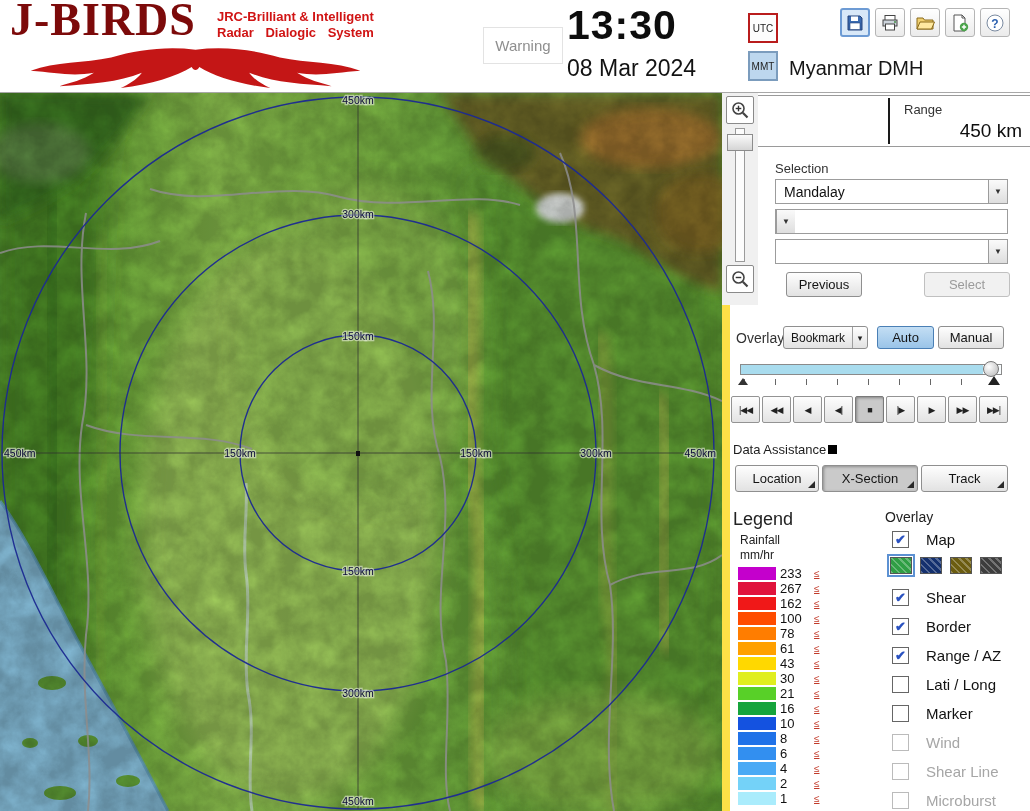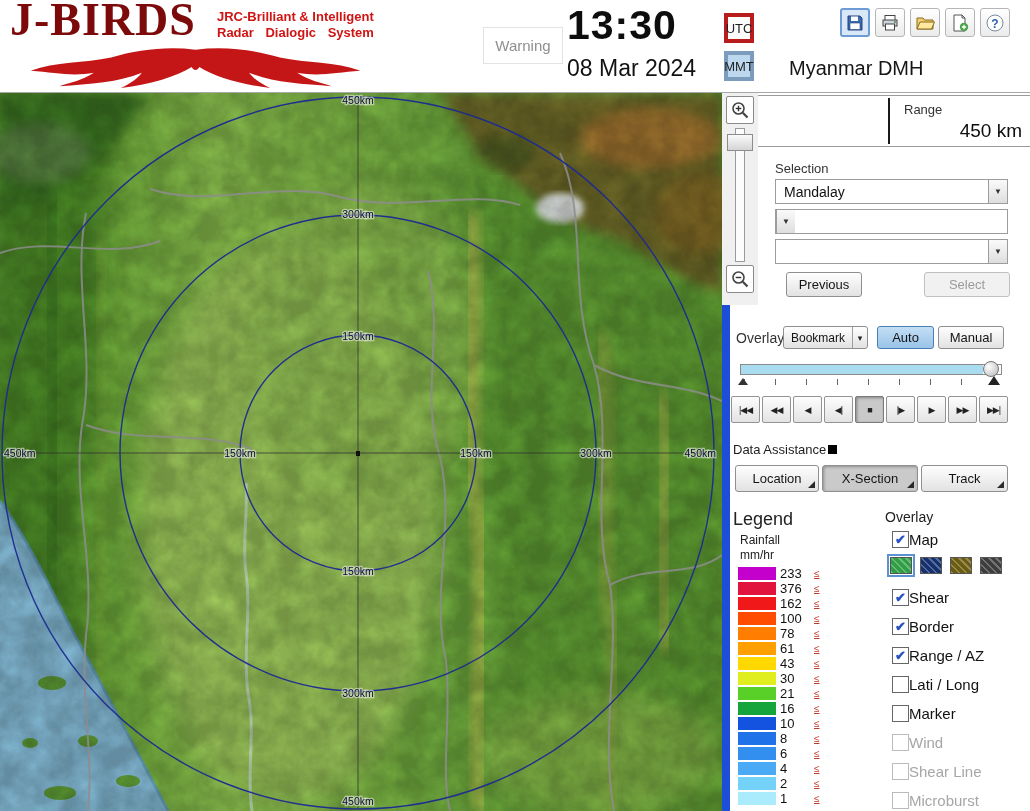--- a/index.html
+++ b/index.html
@@ -1,29 +1,29 @@
 <!DOCTYPE html>
 <html><head>
 <meta charset="utf-8">
 <style>
   * {margin:0;padding:0;box-sizing:border-box}
   body {font-family:"Liberation Sans",sans-serif;background:#777}
-  #app {position:relative;width:1030px;height:811px;background:#1d4ed8;overflow:hidden}
+  #app {position:relative;width:1030px;height:811px;background:#fde047;overflow:hidden}
 
   
   #hdr {position:absolute;left:0;top:0;width:1030px;height:93px;background:#fff;border-bottom:1px solid #a8a8a8}
   #logo-title {position:absolute;left:10px;top:-7px;font-family:"Liberation Serif",serif;font-size:46px;font-weight:bold;color:#7c0a0a;letter-spacing:1px}
   .tagline {position:absolute;left:217px;font-size:13px;font-weight:bold;color:#d01414;white-space:nowrap}
   #tag1 {top:9px}
   #tag2 {top:25px;word-spacing:8px}
   #eagle {position:absolute;left:8px;top:44px}
   #warn {position:absolute;left:483px;top:27px;width:80px;height:37px;border:1px solid #e3e3e3;color:#8f8f8f;font-size:15px;display:flex;align-items:center;justify-content:center;background:#fff}
   #time {position:absolute;left:567px;top:2px;font-size:41px;font-weight:bold;color:#0d0d0d;letter-spacing:1px}
   #date {position:absolute;left:567px;top:55px;font-size:23px;color:#121212}
-  .tzbtn {position:absolute;left:724px;width:30px;height:30px;border:4px solid #b91c1c;background:#fdfdfd;font-size:13px;display:flex;align-items:center;justify-content:center;color:#222;cursor:pointer}
+  .tzbtn {position:absolute;left:748px;width:30px;height:30px;border:2px solid #b91c1c;background:#fdfdfd;font-size:10px;display:flex;align-items:center;justify-content:center;color:#222;cursor:pointer}
   #utc {top:13px}
   #mmt {top:51px;background:#bdd7ee;border-color:#7b9cbd}
   .tbtn {position:absolute;top:8px;width:30px;height:29px;border:1px solid #b5b5b5;background:linear-gradient(#ffffff,#ebebeb);border-radius:3px;display:flex;align-items:center;justify-content:center;cursor:pointer}
   #tb-save {left:840px;background:#d8e8f8;border:2px solid #6d9bd4}
   #tb-print {left:875px} #tb-open {left:910px} #tb-export {left:945px} #tb-help {left:980px}
   #station {position:absolute;left:789px;top:57px;font-size:20px;color:#161616}
 
   
   #map {position:absolute;left:0;top:93px;width:722px;height:718px;background:#6aa838}
   #map svg text {font-family:"Liberation Sans",sans-serif}
@@ -75,21 +75,21 @@
   #trk {left:191px;width:87px}
   #leg-title {position:absolute;left:3px;top:416px;font-size:18px;color:#222}
   #leg-sub1 {position:absolute;left:10px;top:440px;font-size:12px;color:#222}
   #leg-sub2 {position:absolute;left:10px;top:455px;font-size:12px;color:#222}
   #leg-rows {position:absolute;left:8px;top:473px}
   .lrow {height:15px;display:flex;align-items:center}
   .lbar {width:38px;height:13px;display:inline-block}
   .lval {width:30px;font-size:13px;color:#111;margin-left:4px}
   .lleq {font-size:10px;color:#c23a2a;margin-left:4px;text-decoration:underline}
   #ov-title {position:absolute;left:155px;top:416px;font-size:14px;color:#222}
-  .orow {position:absolute;left:162px;display:flex;align-items:center;gap:0;cursor:pointer}
+  .orow {position:absolute;left:162px;display:flex;align-items:center;gap:17px;cursor:pointer}
   .orow .cb {width:17px;height:17px;border:1px solid #666;background:#fff;display:flex;align-items:center;justify-content:center}
   .orow.checked .cb::after {content:"✔";color:#2a52c0;font-size:13px;font-weight:bold}
   .orow .olbl {font-size:15px;color:#121212}
   .orow.disabled .cb {border-color:#bbb}
   .orow.disabled .olbl {color:#a6a6a6}
   #swrow {position:absolute;left:160px;top:464px;display:flex;gap:8px;align-items:center}
   .sw {width:22px;height:17px;border:1px solid #555;background-image:repeating-linear-gradient(45deg,rgba(255,255,255,.28) 0 2px,rgba(0,0,0,0) 2px 5px);cursor:pointer}
   .sw.selected {outline:2px solid #5c91d2;outline-offset:1px}
 </style>
 </head>
@@ -303,21 +303,21 @@
     <div id="leg-sub1">Rainfall</div>
     <div id="leg-sub2">mm/hr</div>
     <div id="leg-rows">
       <div class="lrow">
           <span class="lbar" style="background-color: rgb(196, 0, 204);"></span>
           <span class="lval">233</span>
           <span class="lleq">≤</span>
         </div>
       <div class="lrow">
           <span class="lbar" style="background-color: rgb(224, 20, 60);"></span>
-          <span class="lval">376</span>
+          <span class="lval">267</span>
           <span class="lleq">≤</span>
         </div>
       <div class="lrow">
           <span class="lbar" style="background-color: rgb(240, 24, 24);"></span>
           <span class="lval">162</span>
           <span class="lleq">≤</span>
         </div>
       <div class="lrow">
           <span class="lbar" style="background-color: rgb(255, 76, 0);"></span>
           <span class="lval">100</span>

